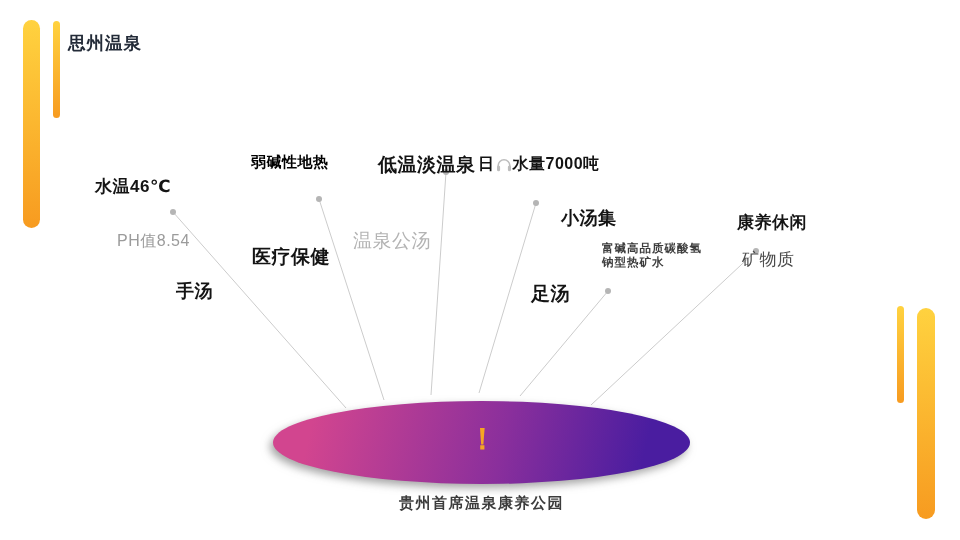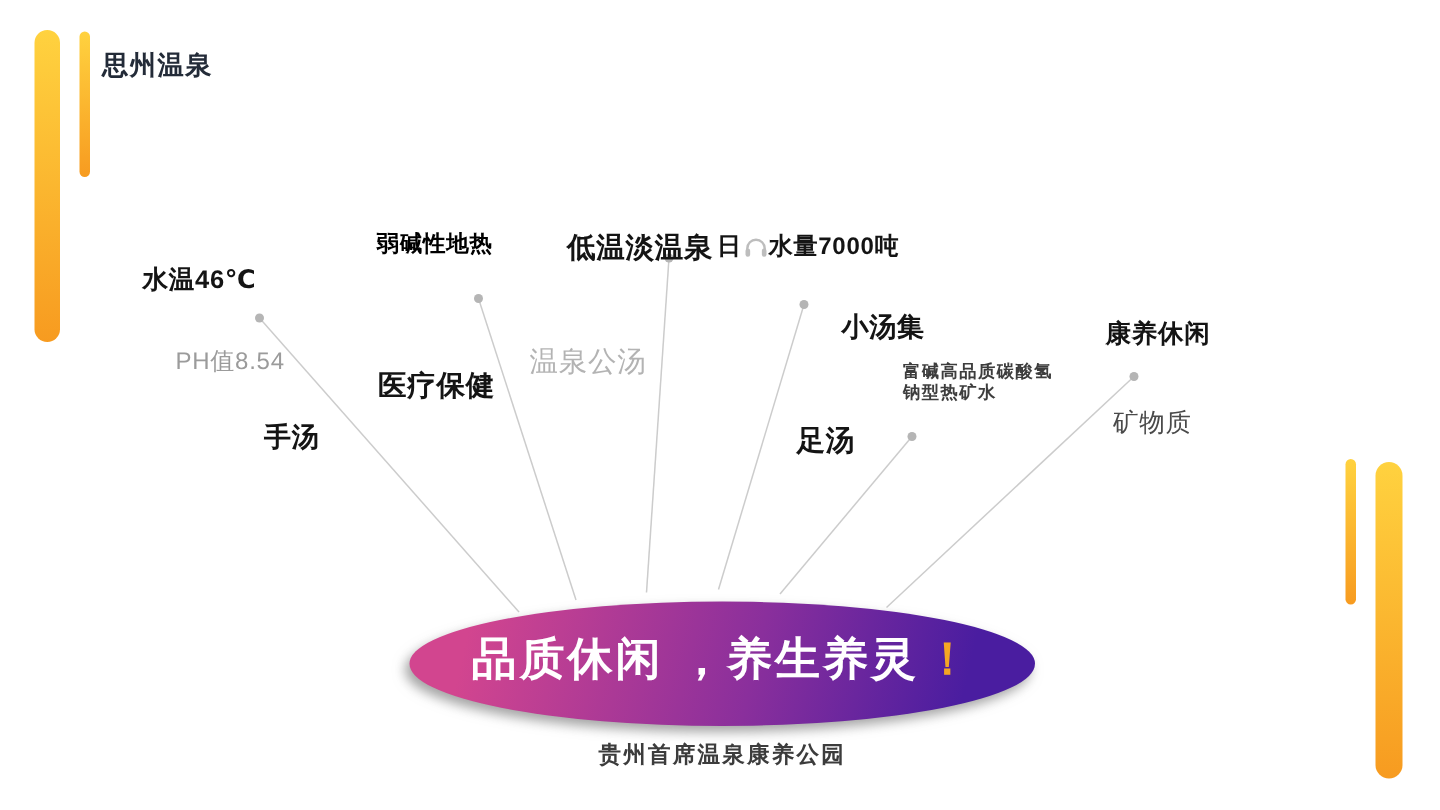--- a/index.html
+++ b/index.html
@@ -88,37 +88,36 @@
       <div class="lab b18" style="left: 176px; top: 279px;">手汤</div>
       <div class="lab b15" style="left: 251px; top: 153px;">弱碱性地热</div>
       <div class="lab b19" style="left: 252px; top: 224px;">医疗保健</div>
       <div class="lab b19" style="left: 378px; top: 132px;">低温淡温泉</div>
       <div class="lab g19" style="left: 353px; top: 228px;">温泉公汤</div>
       <div class="lab b18" style="left: 561px; top: 206px;">小汤集</div>
       <div class="lab b19" style="left: 531px; top: 261px;">足汤</div>
       <div class="lab s11" style="left: 602px; top: 241px;">富碱高品质碳酸氢
 钠型热矿水</div>
       <div class="lab b17" style="left: 737px; top: 211px;">康养休闲</div>
-      <div class="lab r17" style="left: 742px; top: 270px;">矿物质</div>
+      <div class="lab r17" style="left: 742px; top: 248px;">矿物质</div>
     </div>
 
   <div class="water-label">
     <span>日</span>
     <span class="hp">
       <svg width="16" height="14" viewBox="0 0 16 14">
         <path d="M2.2 9 L2.2 7.6 A5.8 5.8 0 0 1 13.8 7.6 L13.8 9" fill="none" stroke="#BDBDBD" stroke-width="1.6" stroke-linecap="round"></path>
         <rect x="1" y="7.6" width="3.1" height="5.6" rx="1.5" fill="#BDBDBD"></rect>
         <rect x="11.9" y="7.6" width="3.1" height="5.6" rx="1.5" fill="#BDBDBD"></rect>
       </svg>
     </span>
     <span>水量7000吨</span>
   </div>
 
   <div class="ellipse">
     <div class="slogan">
-      <span>品质休闲 ，养生养灵</span>
       <span class="ex">！</span>
     </div>
   </div>
 
   <div class="caption">贵州首席温泉康养公园</div>
 
 </div>
 
 </body></html>

